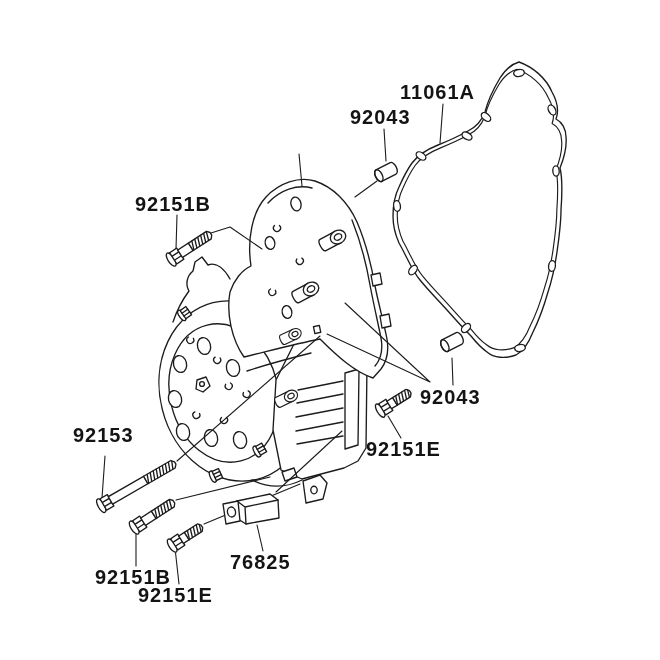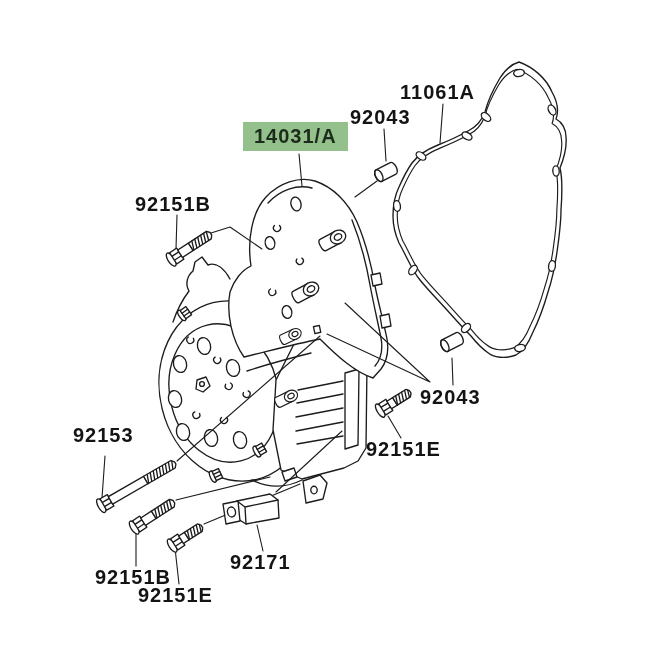--- a/index.html
+++ b/index.html
@@ -190,32 +190,31 @@
     </g>
 
     <g transform="translate(222,489)">
       <path d="M15,12 L48,5 L56,11 L57,29 L24,35 L16,30 Z" fill="#fff"></path>
       <path d="M15,12 L23,18 L56,11 M23,18 L24,35"></path>
       <path d="M1,15 L16,12 L18,32 L4,35 Z" fill="#fff"></path>
       <ellipse cx="9.5" cy="23" rx="4" ry="5" transform="rotate(-12 9.5 23)" fill="#fff"></ellipse>
     </g>
   </svg>
 
-  <div class="plabel hl" style="left:243px;top:122px;">14031/A</div>
 
   <div class="plabel" style="left:400px;top:81px;">11061A</div>
 
   <div class="plabel" style="left:350px;top:106px;">92043</div>
 
   <div class="plabel" style="left:420px;top:386px;">92043</div>
 
   <div class="plabel" style="left:135px;top:193px;">92151B</div>
 
   <div class="plabel" style="left:95px;top:566px;">92151B</div>
 
   <div class="plabel" style="left:366px;top:438px;">92151E</div>
 
   <div class="plabel" style="left:138px;top:584px;">92151E</div>
 
   <div class="plabel" style="left:73px;top:424px;">92153</div>
 
-  <div class="plabel" style="left:230px;top:551px;">92171</div>
+  <div class="plabel" style="left:230px;top:551px;">76825</div>
 </div>
 
 </body></html>

